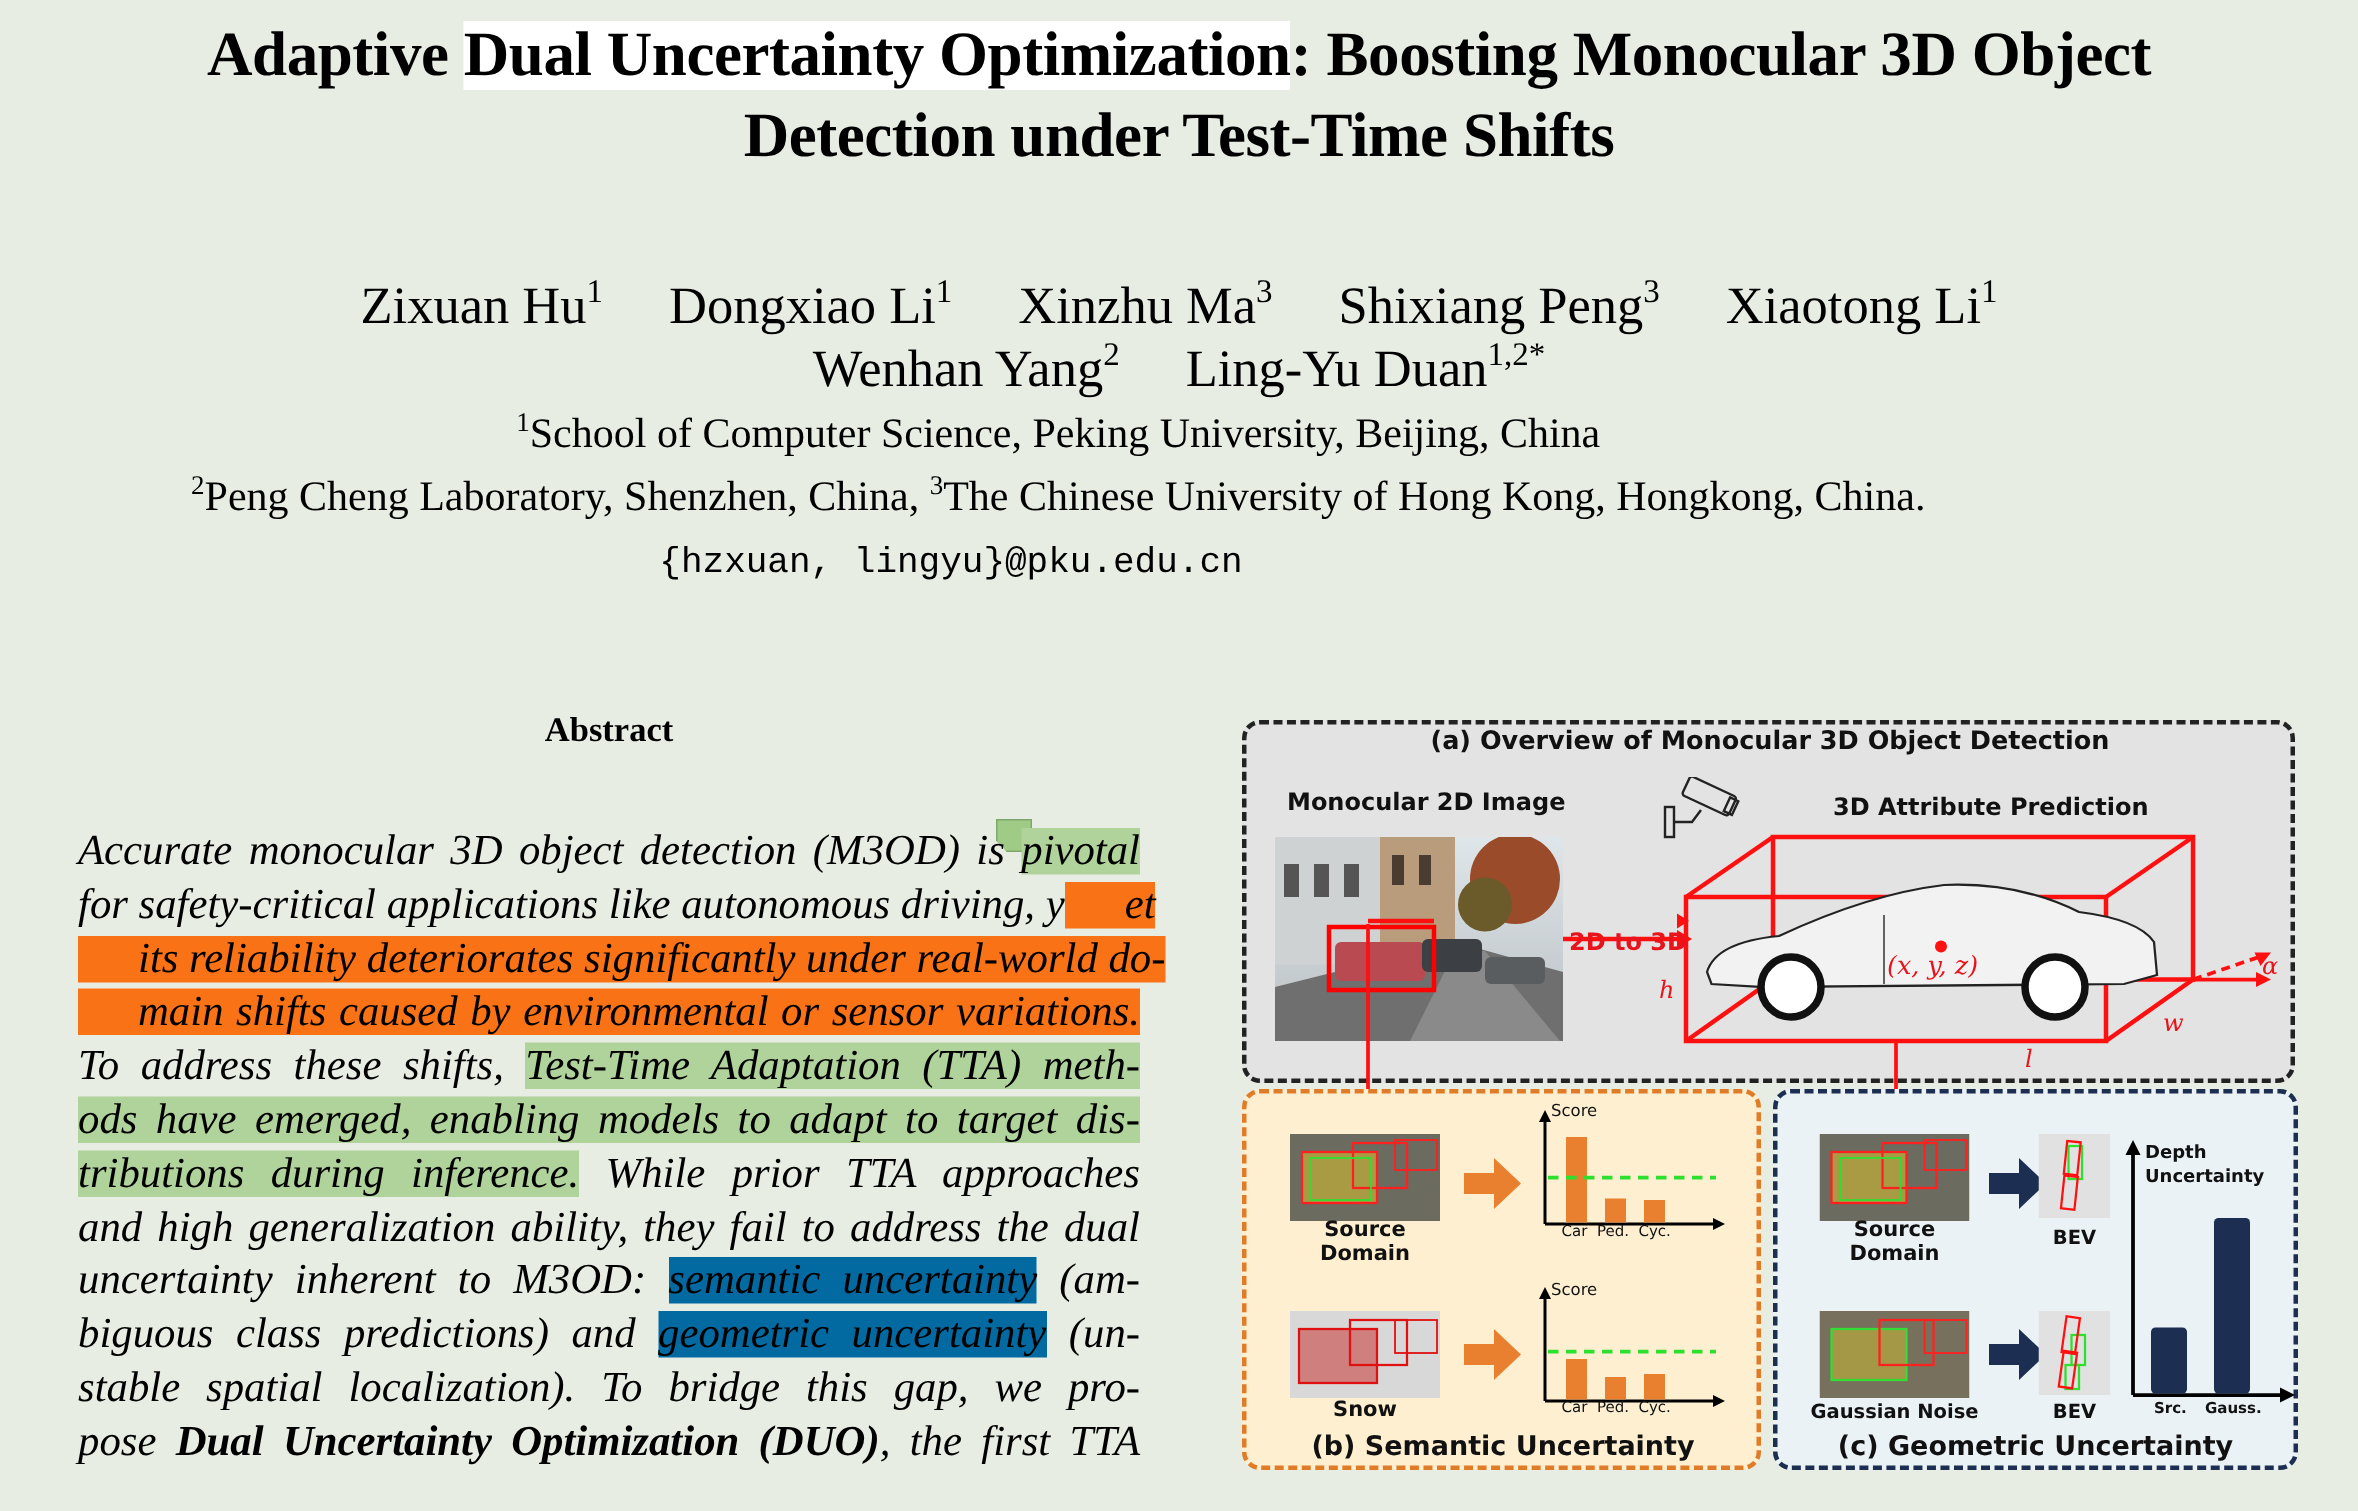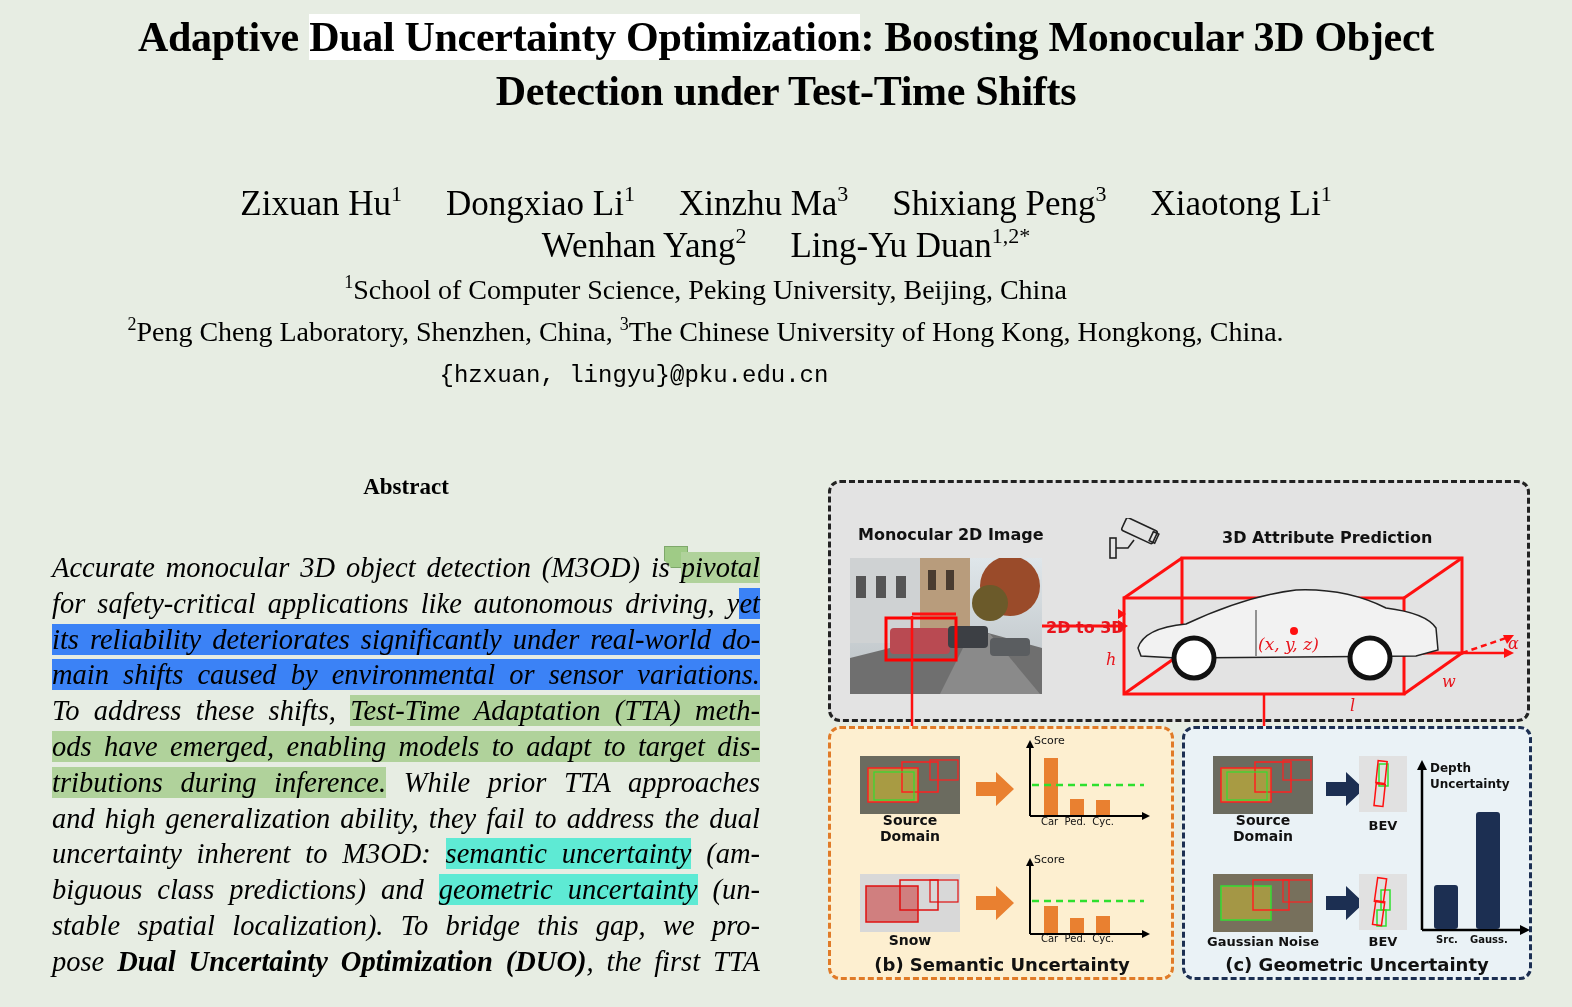--- a/index.html
+++ b/index.html
@@ -12,22 +12,22 @@
   .authors .a { display: inline-block; margin: 0 22px; }
   .authors sup { font-size: 22px; vertical-align: 14px; line-height: 0; }
   .affil { position: absolute; left: 0; width: 1411px; text-align: center; font-size: 28px; }
   .affil sup { font-size: 18px; vertical-align: 11px; line-height: 0; }
   .email { position: absolute; left: 0; width: 1268px; text-align: center; font-family: "Liberation Mono", "DejaVu Sans Mono", monospace; font-size: 24px; top: 362px; }
 
   .abs-head { position: absolute; left: 52px; width: 708px; top: 474px; text-align: center; font-weight: bold; font-size: 23px; }
   .abstract { position: absolute; left: 52px; top: 550px; width: 708px; font-style: italic; font-size: 28.5px; line-height: 35.8px; text-align: justify; text-align-last: justify; }
   .abstract .line { display: block; white-space: nowrap; text-align: justify; text-align-last: justify; height: 35.8px; }
   .hl-green { background: #b0d29b; }
-  .hl-red { background: #3b82f6; }
-  .hl-yellow { background: #5eead4; }
+  .hl-red { background: #f97316; padding-left: 40px; }
+  .hl-yellow { background: #0369a1; }
   .note-icon { position: absolute; left: 664px; top: 546px; width: 24px; height: 22px; background: #9fcb86; border: 1px solid #7ea86a; clip-path: polygon(0 0,100% 0,100% 100%,30% 100%,0 65%); }
 
   
   .fig { position: absolute; left: 826px; top: 478px; width: 708px; height: 506px; font-family: "DejaVu Sans", "Liberation Sans", sans-serif; }
   .panel-a { position: absolute; left: 2px; top: 2px; width: 702px; height: 242px; background: #e3e3e3; border: 3px dashed #222; border-radius: 12px; }
   .panel-b { position: absolute; left: 2px; top: 248px; width: 346px; height: 254px; background: #fdefd0; border: 3px dashed #e07b28; border-radius: 12px; }
   .panel-c { position: absolute; left: 356px; top: 248px; width: 350px; height: 254px; background: #eaf2f6; border: 3px dashed #1c2f52; border-radius: 12px; }
   .ftxt { position: absolute; font-weight: bold; color: #111; white-space: nowrap; }
   .ptitle { font-size: 17px; }
   .lbl { font-size: 14px; text-align: center; }
@@ -68,20 +68,21 @@
     <span class="line"><span>and high generalization ability, they fail to address the dual</span></span>
     <span class="line"><span>uncertainty inherent to M3OD: </span><span class="hl-yellow">semantic uncertainty</span><span> (am-</span></span>
     <span class="line"><span>biguous class predictions) and </span><span class="hl-yellow">geometric uncertainty</span><span> (un-</span></span>
     <span class="line"><span>stable spatial localization).  To bridge this gap, we pro-</span></span>
     <span class="line"><span>pose </span><span style="font-weight: bold;">Dual Uncertainty Optimization (DUO)</span><span>, the first TTA</span></span>
   </div>
 
 <div class="fig">
 
   <div class="panel-a"></div>
+  <div class="ftxt ptitle" style="left:0;width:708px;text-align:center;top:6px;">(a) Overview of Monocular 3D Object Detection</div>
   <div class="ftxt" style="left:32px;top:47px;font-size:16px;">Monocular 2D Image</div>
   <div class="ftxt" style="left:396px;top:50px;font-size:16px;">3D Attribute Prediction</div>
 
   <svg class="photo" style="left:24px;top:80px;" width="192" height="136">
     <defs>
       <linearGradient id="sky" x1="0" y1="0" x2="0" y2="1">
           <stop offset="0" stop-color="#dfe6ea"></stop>
           <stop offset="1" stop-color="#b9bfc2"></stop>
         </linearGradient>
     </defs>

